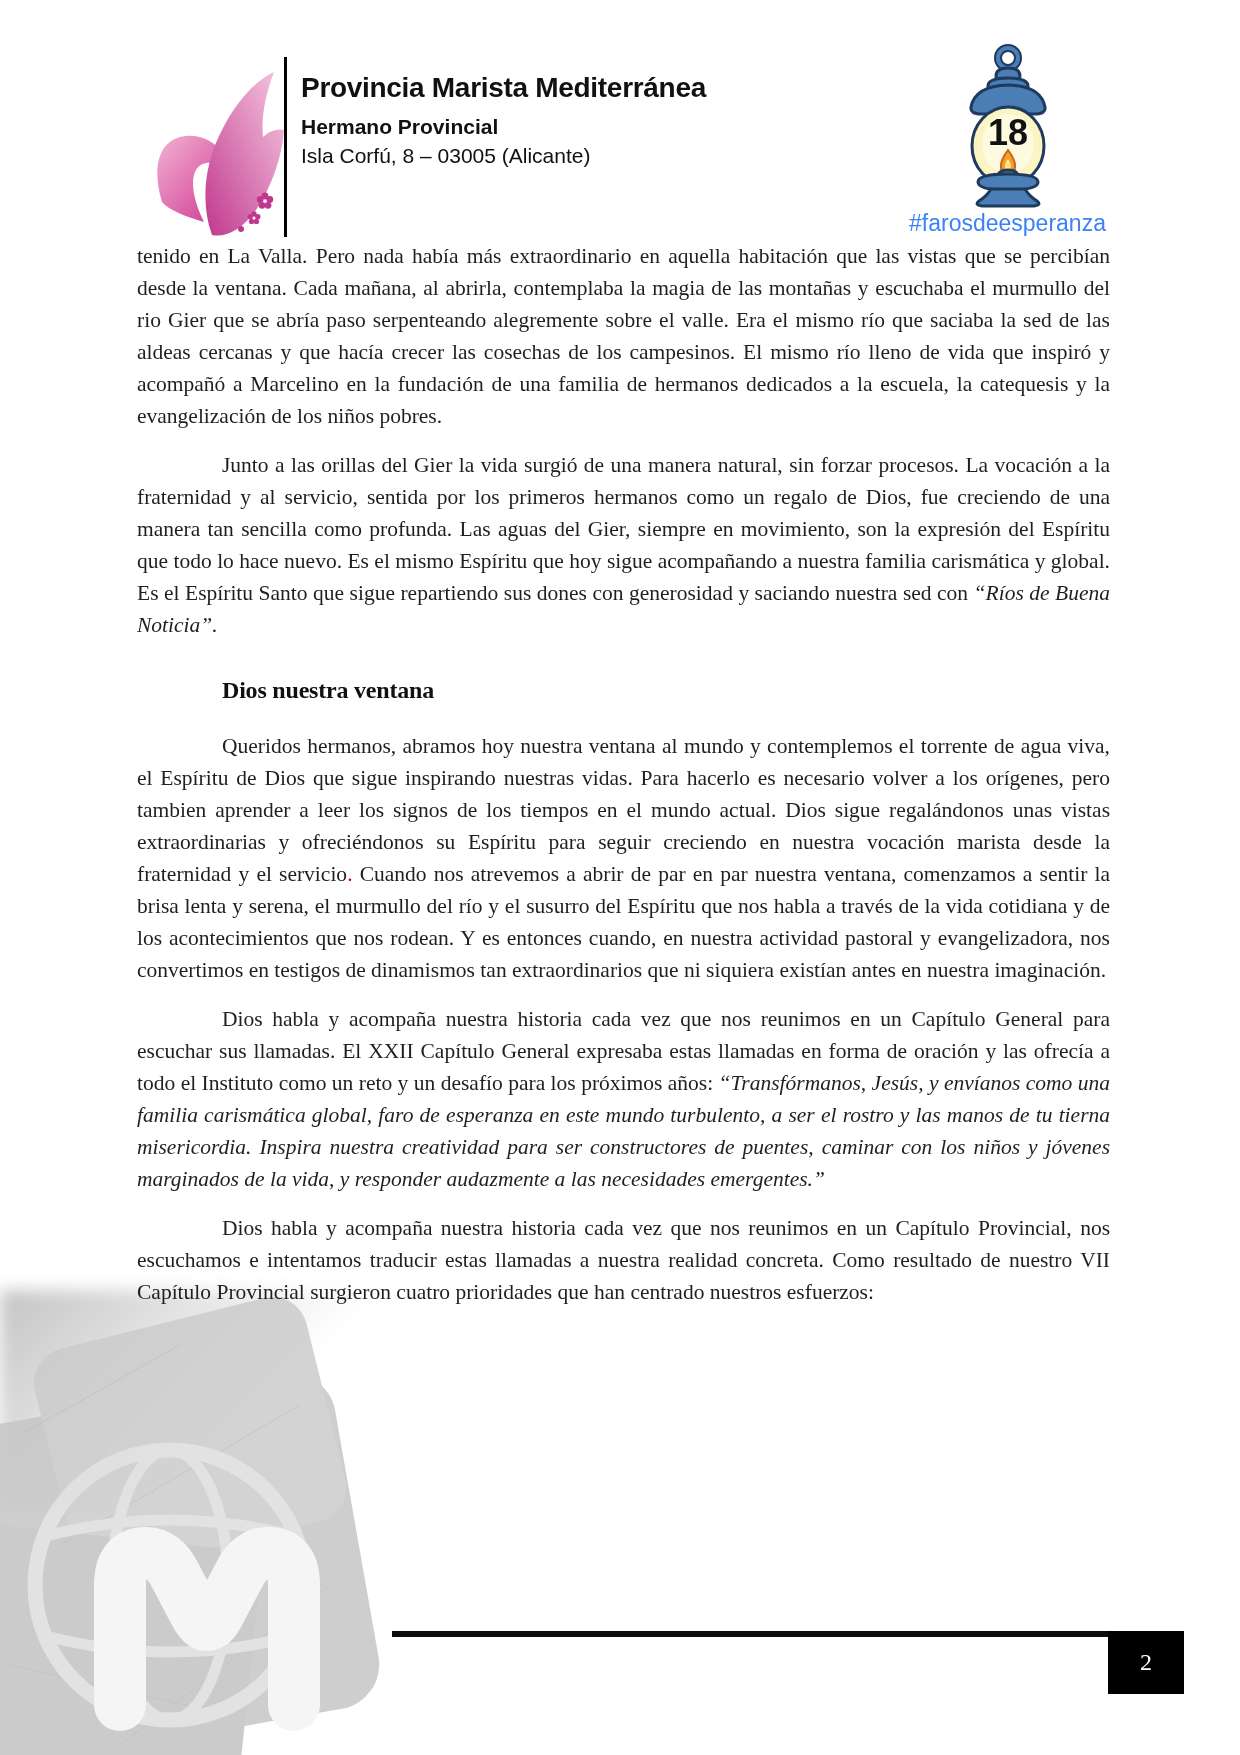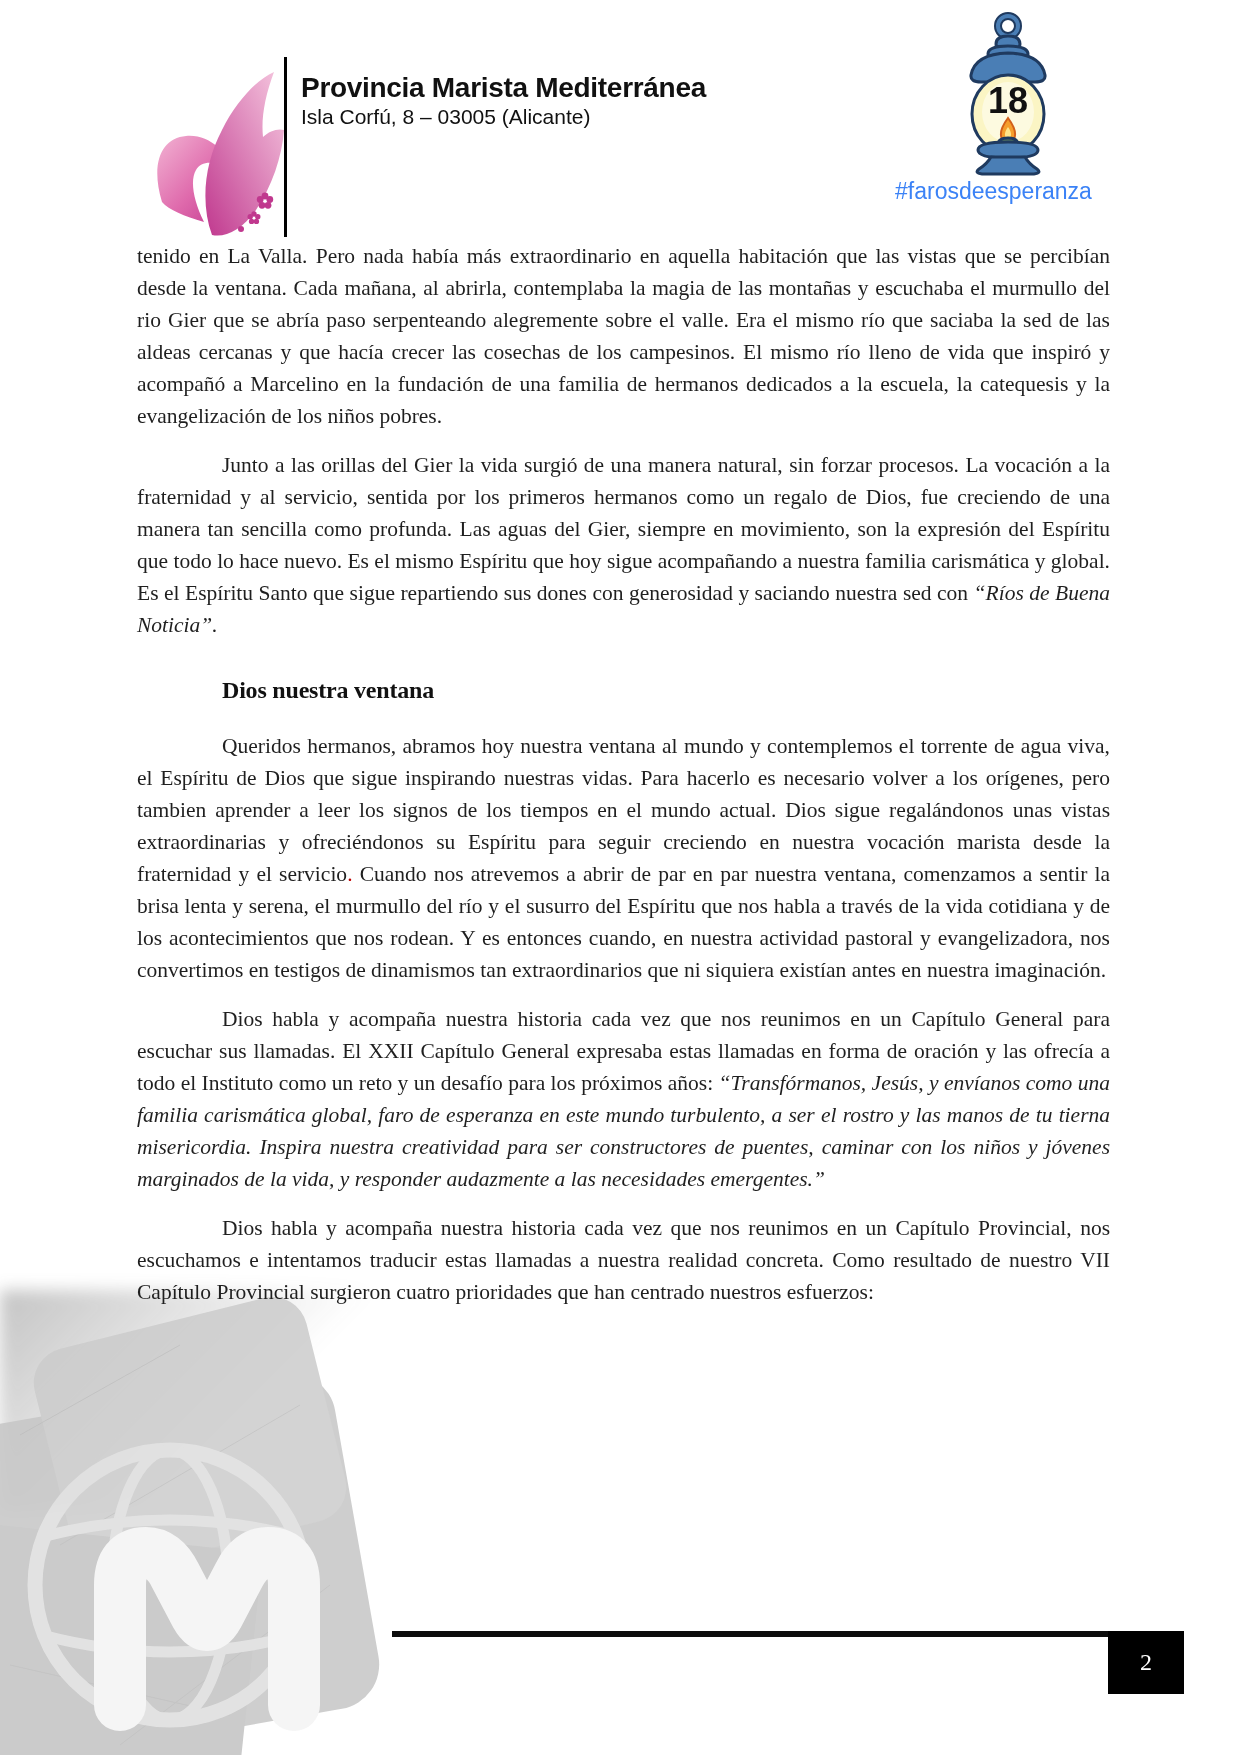--- a/index.html
+++ b/index.html
@@ -5,26 +5,26 @@
   html,body{margin:0;padding:0;background:#9a9a9a;}
   .page{
     position:relative; width:1240px; height:1755px; margin:0 auto;
     background:#ffffff; overflow:hidden;
     font-family:"Liberation Sans", sans-serif; color:#1f1f1f;
   }
   
   .logo-svg{position:absolute; left:152px; top:52px;}
   .header-divider{position:absolute; left:284px; top:57px; width:3px; height:180px; background:#000;}
   .header-text{position:absolute; left:301px; top:72px; width:560px;}
-  .org-title{font-size:28px; font-weight:bold; color:#111; letter-spacing:-0.3px; margin-bottom:1px;}
+  .org-title{font-size:28px; font-weight:bold; color:#111; letter-spacing:-0.3px; margin-bottom:11px;}
   .role{font-size:21px; font-weight:bold; color:#111; margin-bottom:5px;}
   .email-line{font-size:21px; margin-bottom:5px; color:#111;}
   .email-link{color:#2E79B8; text-decoration:underline; cursor:pointer;}
   .address{font-size:21px; color:#111;}
-  .lantern-block{position:absolute; left:895px; top:12px; width:225px; }
+  .lantern-block{position:absolute; left:895px; top:44px; width:225px; text-align:center;}
   .lantern-svg{display:block; margin:0 auto;}
   .hashtag{font-size:23px; color:#3b82f6; margin-top:0px;}
   
   main{position:absolute; left:137px; top:240px; width:973px; z-index:2;font-family:Liberation Serif, serif;}
   main p{
     margin:0 0 17px 0; font-size:21.5px; line-height:32px;
     text-align:justify; text-indent:85px; color:#1f1f1f;
   }
   main p.no-indent{text-indent:0;}
   main h2{
@@ -86,20 +86,21 @@
             <circle cx="-3.8" cy="-1.2" r="2.7"></circle>
         </g>
         <circle cx="89" cy="177" r="3"></circle>
       </g>
     </svg>
 
     <div class="header-divider"></div>
 
     <div class="header-text">
       <div class="org-title">Provincia Marista Mediterránea</div>
+      <div class="role">Hermano Provincial</div>
       <div class="address">Isla Corfú, 8 – 03005 (Alicante)</div>
     </div>
 
     <div class="lantern-block">
 
       <svg class="lantern-svg" width="118" height="166" viewBox="0 0 118 166" aria-hidden="true">
         <g stroke="#1f3a5f" stroke-width="3" stroke-linejoin="round">
           <circle cx="59" cy="14" r="10" fill="none" stroke-width="8" stroke="#1f3a5f"></circle>
           <circle cx="59" cy="14" r="10" fill="none" stroke-width="4" stroke="#4a7eb5"></circle>
           <path d="M47,32 Q47,24 59,24 Q71,24 71,32 Q71,38 59,38 Q47,38 47,32 Z" fill="#4a7eb5"></path>

